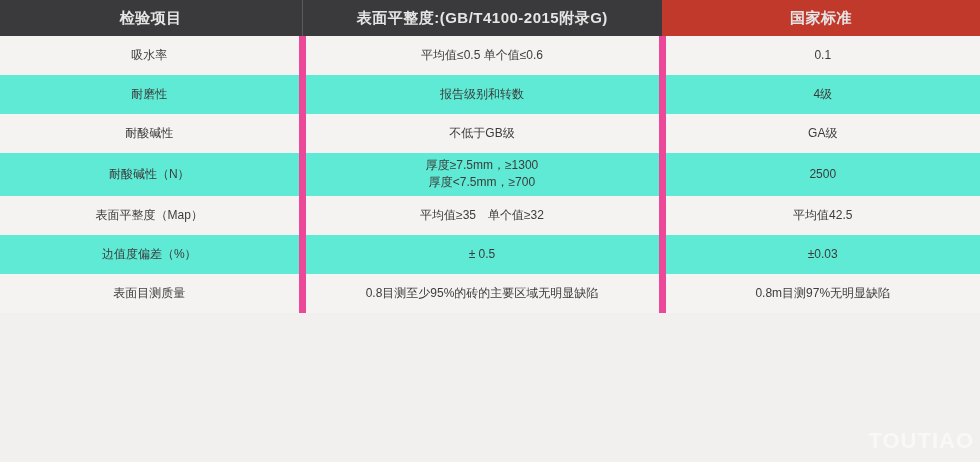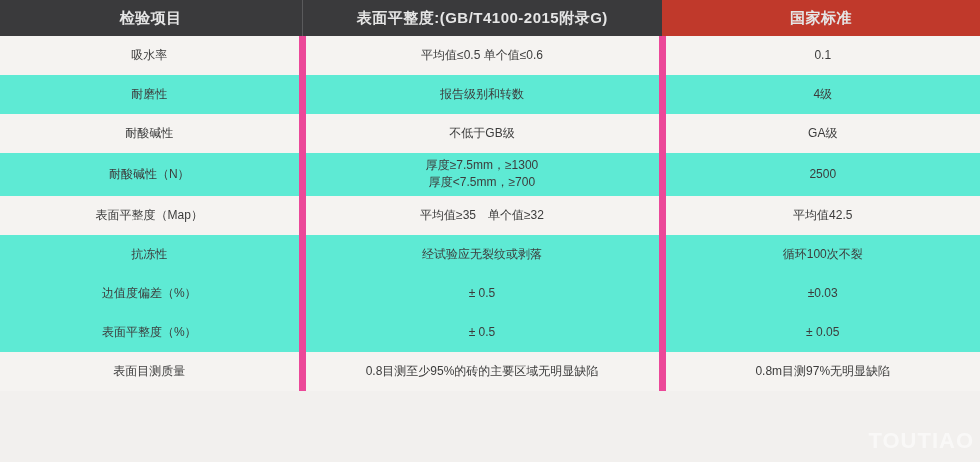--- a/index.html
+++ b/index.html
@@ -117,33 +117,23 @@
       <td class="cell-multiline">厚度≥7.5mm，≥1300
 厚度&lt;7.5mm，≥700</td>
       <td>2500</td>
     </tr>
     <tr class="odd">
       <td>表面平整度（Map）</td>
       <td class="cell-multiline">平均值≥35　单个值≥32</td>
       <td>平均值42.5</td>
     </tr>
     <tr class="even">
-      <td>抗冻性</td>
-      <td class="cell-multiline">经试验应无裂纹或剥落</td>
-      <td>循环100次不裂</td>
-    </tr>
-    <tr class="even">
       <td>边值度偏差（%）</td>
       <td class="cell-multiline">± 0.5</td>
       <td>±0.03</td>
-    </tr>
-    <tr class="even">
-      <td>表面平整度（%）</td>
-      <td class="cell-multiline">± 0.5</td>
-      <td>± 0.05</td>
     </tr>
     <tr class="odd">
       <td>表面目测质量</td>
       <td class="cell-multiline">0.8目测至少95%的砖的主要区域无明显缺陷</td>
       <td>0.8m目测97%无明显缺陷</td>
     </tr>
   </tbody>
 </table>
 
 <div class="watermark">TOUTIAO</div>

